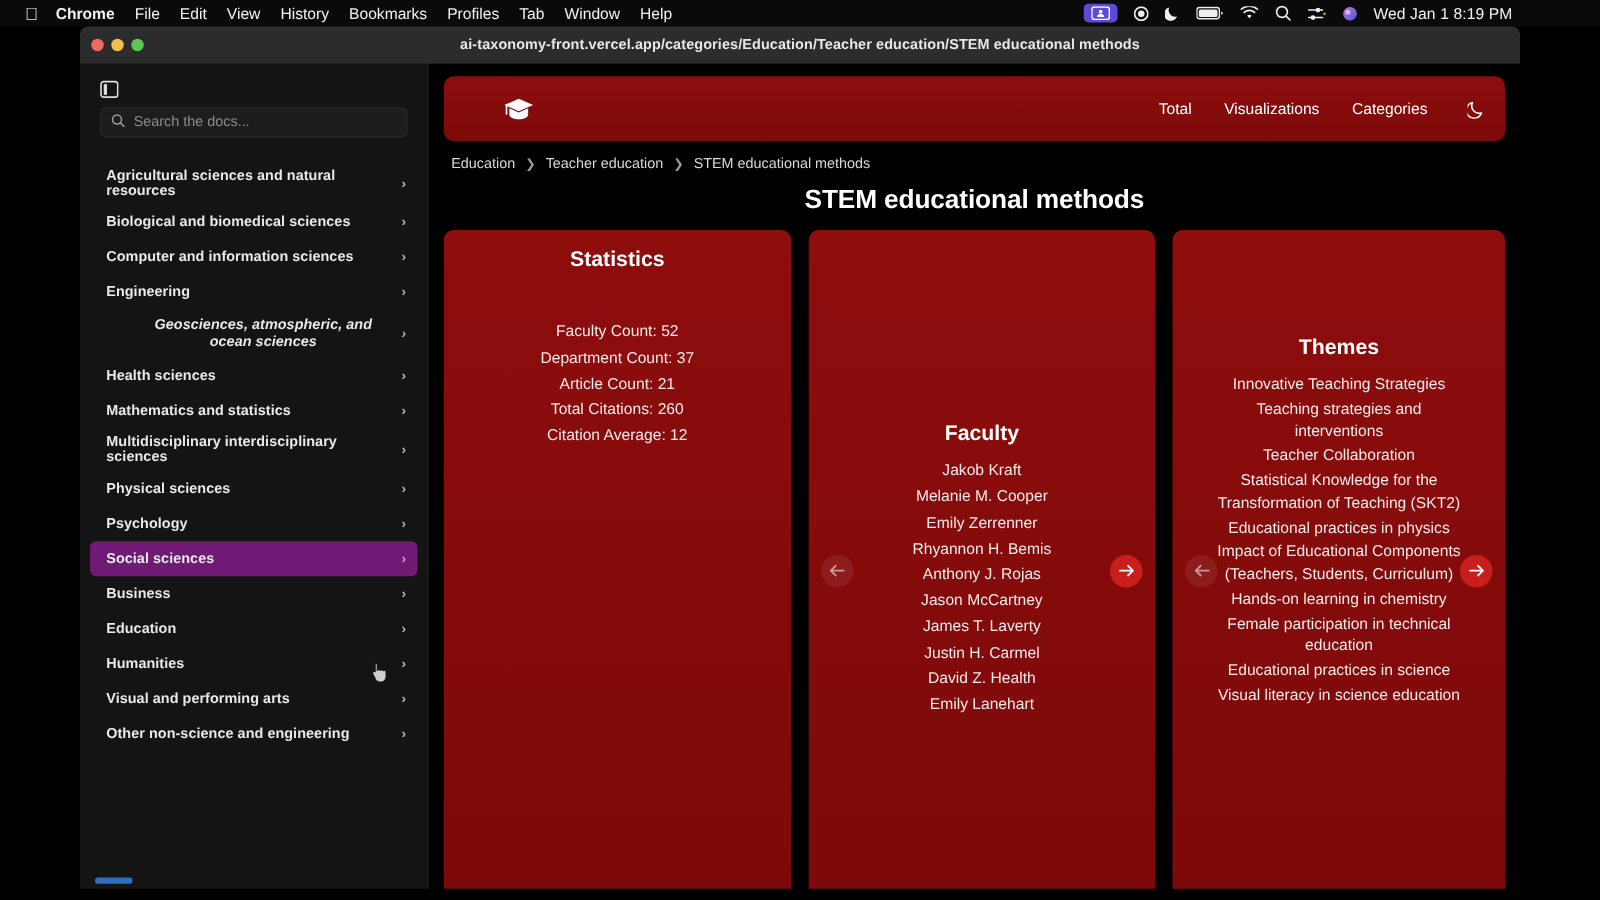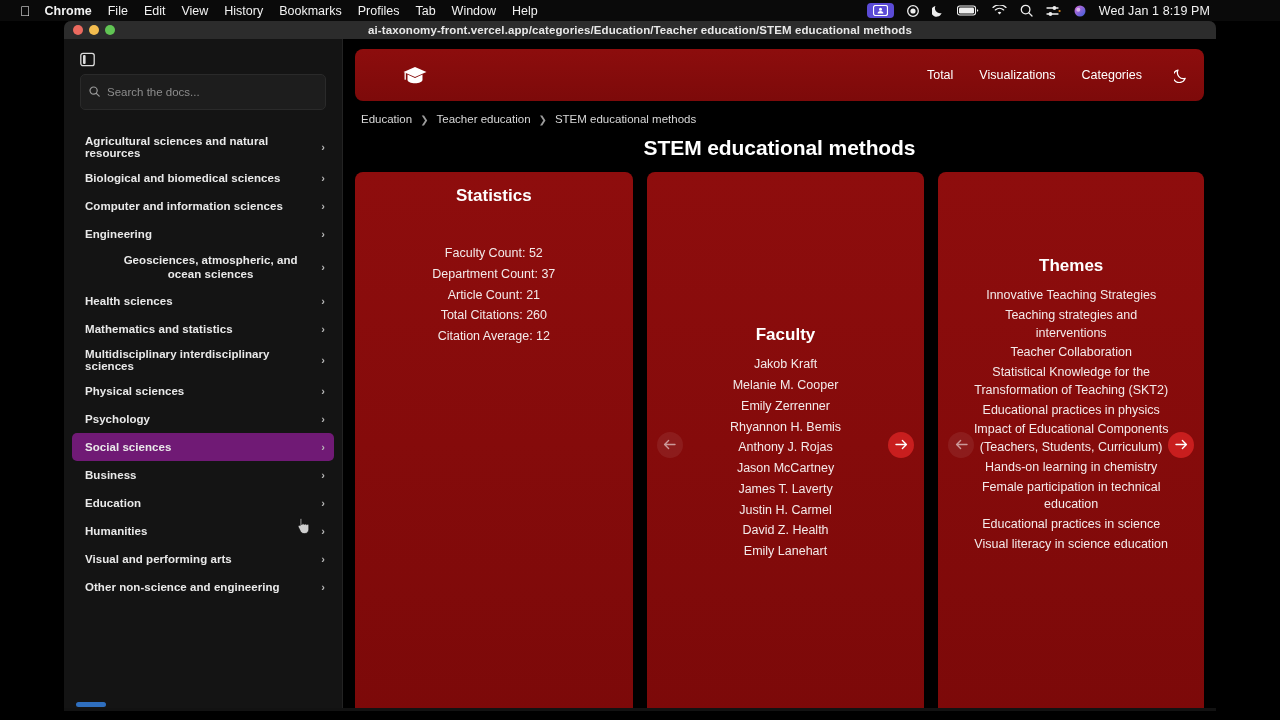--- a/index.html
+++ b/index.html
@@ -37,21 +37,21 @@
   
   .window {
     position: absolute; left: 64px; top: 21px;
     width: 1152px; height: 690px;
     background: #121212;
     border-radius: 7px 7px 0 0;
     overflow: hidden;
   }
   .titlebar {
     position: relative;
-    height: 18px; width: 100%;
+    height: 30px; width: 100%;
     background: #2c2c2c;
     display: flex; align-items: center;
   }
   .traffic { display: flex; gap: 6px; padding-left: 9px; }
   .dot { width: 10px; height: 10px; border-radius: 50%; }
   .dot.r { background: #ec6a5f; }
   .dot.y { background: #f4bd4f; }
   .dot.g { background: #61c554; }
   .tb-url {
     position: absolute; left: 0; right: 0; text-align: center;
@@ -69,21 +69,21 @@
     position: relative;
     padding-top: 6px;
   }
   .panel-toggle {
     width: 22px; height: 22px; margin: 3px 0 4px 12px;
     display: flex; align-items: center; justify-content: center;
     border-radius: 4px; cursor: pointer;
   }
   .searchbox {
     margin: 4px 16px 12px 16px;
-    height: 36px;
+    height: 24px;
     background: #1d1d1d;
     border: 1px solid #2a2a2a;
     border-radius: 5px;
     display: flex; align-items: center;
     padding: 0 8px;
     gap: 7px;
   }
   .searchbox input {
     background: transparent; border: none; outline: none;
     color: #c9c9c9; font-size: 11.5px;
@@ -98,21 +98,21 @@
     min-height: 28px;
     margin: 0 8px;
     padding: 5px 9px 5px 13px;
     border-radius: 5px;
     color: #e9e9e9; font-size: 11.5px; font-weight: bold;
     cursor: pointer;
     letter-spacing: .05px;
   }
   .nav-item .lbl { flex: 1; }
   .nav-item .chev { color: #b8b8b8; font-size: 11px; margin-left: 6px; }
-  .nav-item.sub { padding-left: 34px; }
+  .nav-item.sub { padding-left: 34px; font-style: italic; }
   .nav-item.sub .lbl { text-align: center; line-height: 1.25; }
   .nav-item.active { background: #701a75; }
 
   .cursor {
     position: absolute; left: 232px; top: 478px;
     width: 15px; height: 18px; pointer-events: none;
   }
 
   
   .main { flex: 1; background: #000; position: relative; overflow: hidden; }

